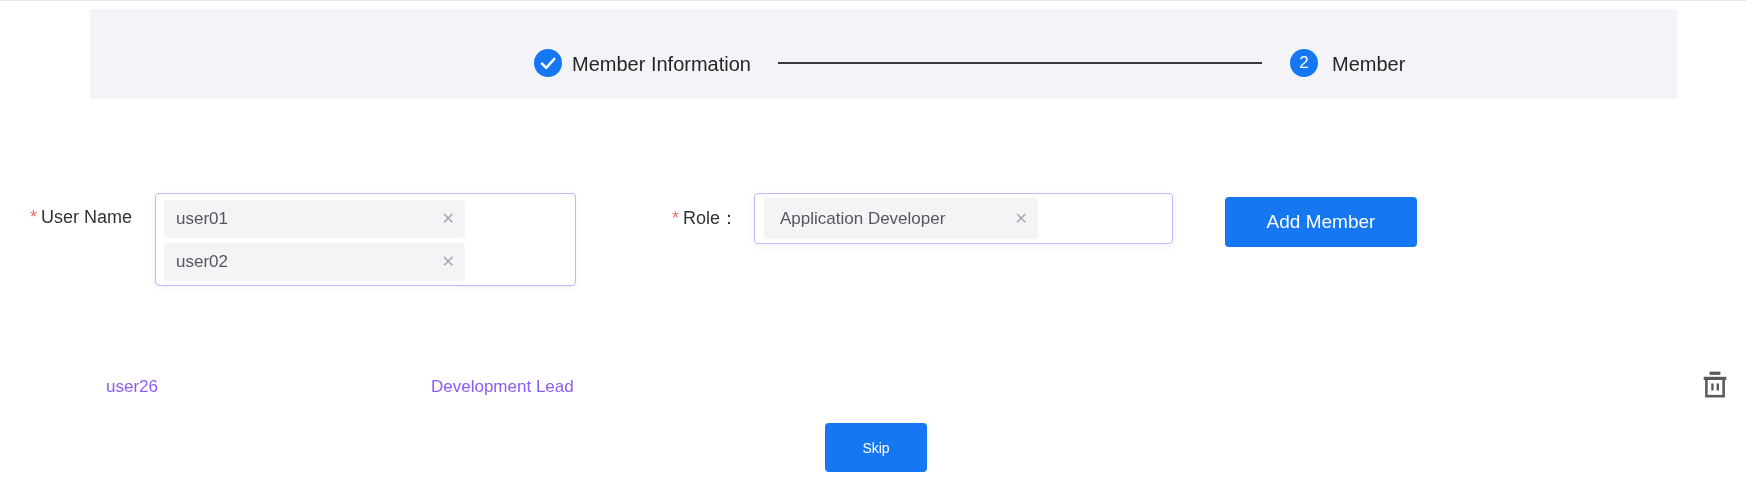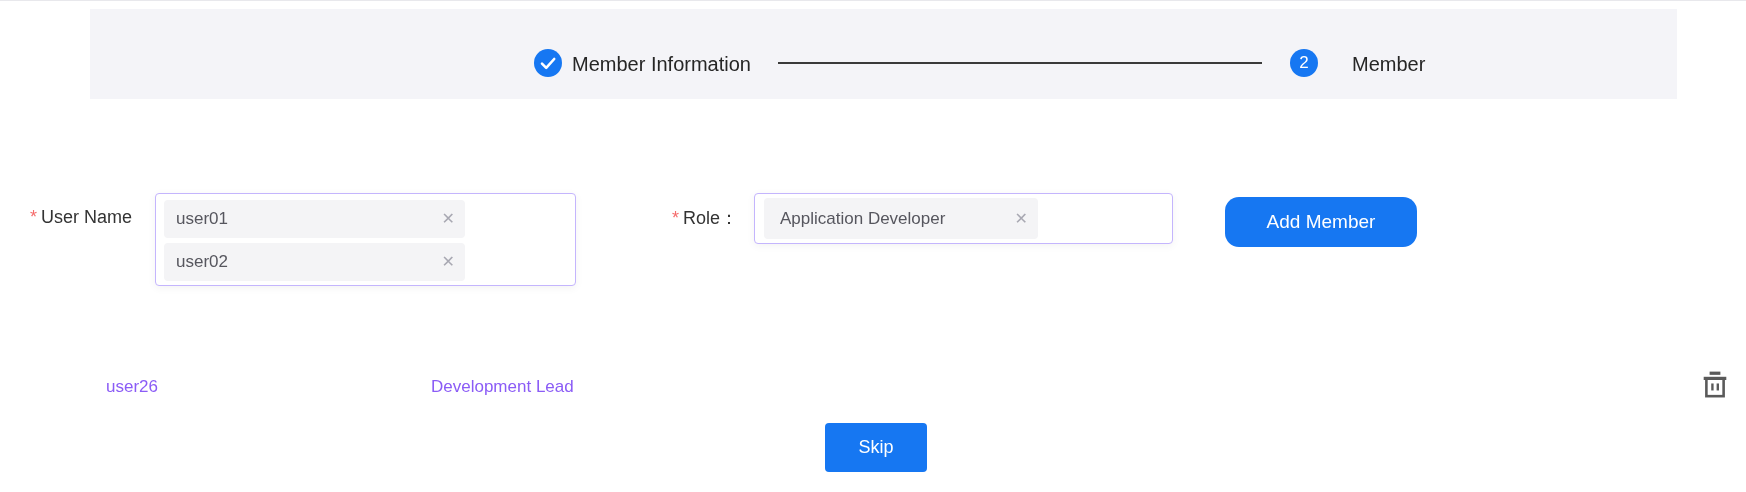--- a/index.html
+++ b/index.html
@@ -11,21 +11,21 @@
 
   
   .header-bar{position:absolute;left:90px;top:9px;width:1587px;height:90px;background:#f4f4f8;}
   .step-circle{position:absolute;width:28px;height:28px;border-radius:50%;
     display:flex;align-items:center;justify-content:center;}
   .circle-done{left:444px;top:40px;}
   .circle-num{left:1200px;top:40px;background:#1677f2;color:#fff;font-size:17px;}
   .step-label{position:absolute;top:41px;height:28px;line-height:28px;
     font-size:20px;color:#262626;white-space:nowrap;}
   .label-1{left:482px;}
-  .label-2{left:1242px;margin-left:20px;}
+  .label-2{left:1242px;}
   .step-line{position:absolute;left:688px;top:53px;width:484px;height:2px;background:#3a3a3a;}
 
   
   .field-label{position:absolute;font-size:18px;color:#333;white-space:nowrap;line-height:24px;}
   .req{color:#f56c6c;margin-right:4px;}
   .username-label{left:30px;top:205px;}
   .role-label{left:672px;top:206px;}
 
   .select-box{position:absolute;background:#fff;border:1px solid #c4b5fd;border-radius:4px;
     box-shadow:0 2px 8px rgba(0,0,0,0.05);box-sizing:border-box;}
@@ -37,22 +37,22 @@
   .user-tag{left:8px;width:301px;height:38px;padding-left:12px;}
   .user-tag-1{top:6px;}
   .user-tag-2{top:49px;}
   .role-tag{left:9px;top:4px;width:274px;height:41px;padding-left:16px;}
   .tag-close{position:absolute;right:10px;top:50%;transform:translateY(-50%);
     color:#a8a8b2;font-size:16px;cursor:pointer;line-height:1;}
 
   .btn{position:absolute;background:#1677f2;color:#fff;border:none;border-radius:4px;
     display:flex;align-items:center;justify-content:center;cursor:pointer;
     font-family:"Liberation Sans", sans-serif;}
-  .add-member-btn{left:1225px;top:197px;width:192px;height:50px;font-size:19px;border-radius:14px;}
-  .skip-btn{left:825px;top:423px;width:102px;height:49px;font-size:18px;}
+  .add-member-btn{left:1225px;top:197px;width:192px;height:50px;font-size:19px;}
+  .skip-btn{left:825px;top:423px;width:102px;height:49px;font-size:14px;}
 
   
   .member-cell{position:absolute;top:377px;font-size:17px;color:#8b5cf6;white-space:nowrap;}
   .member-user{left:106px;}
   .member-role{left:431px;}
   .delete-btn{position:absolute;left:1700px;top:368px;width:30px;height:32px;background:none;
     border:none;padding:0;cursor:pointer;display:flex;align-items:center;justify-content:center;}
 </style>
 </head>
 <body>

